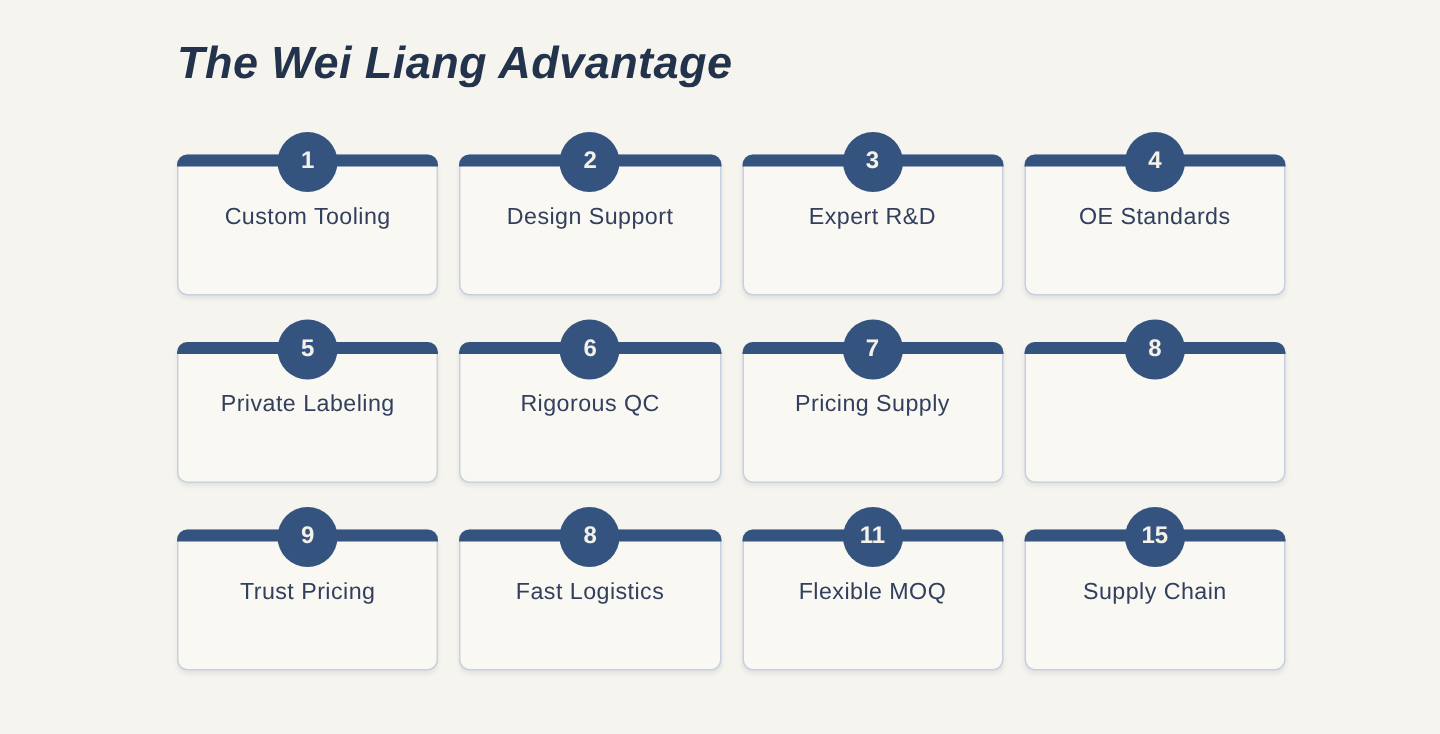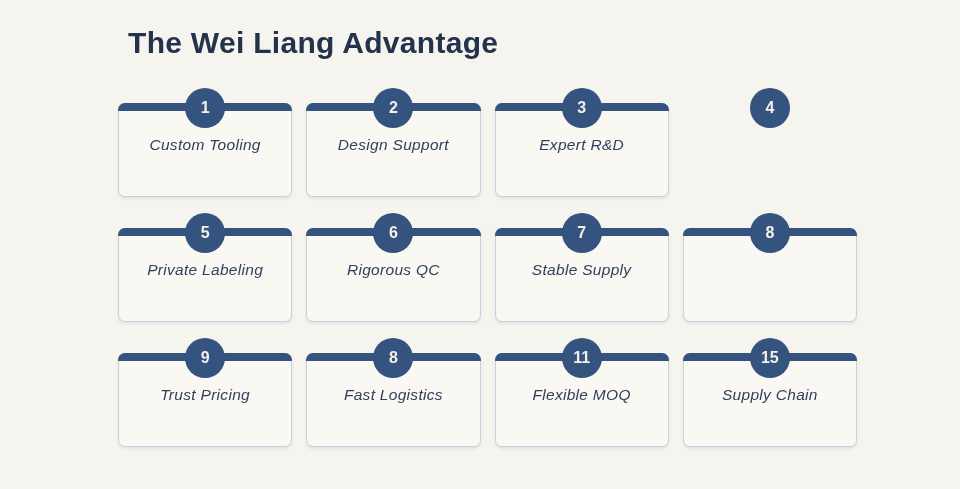--- a/index.html
+++ b/index.html
@@ -9,28 +9,29 @@
   body {
     width: 960px;
     height: 489px;
     position: relative;
     background: var(--page-bg, #F6F4EE);
     font-family: "Liberation Sans", sans-serif;
     overflow: hidden;
   }
   .page-title {
     position: absolute;
-    left: 128px;
+    left: 118px;
     top: 26px;
     margin: 0;
     font-size: 30px;
     line-height: 1.1;
     font-weight: 700;
     letter-spacing: 0.3px;
     color: var(--title-color, #23334C);
+    font-style: italic;
   }
   .grid {
     position: absolute;
     left: 118px;
     top: 88px;
     width: 739px;
     display: grid;
     grid-template-columns: repeat(4, 1fr);
     column-gap: 14px;
     row-gap: 16px;
@@ -43,21 +44,20 @@
     position: absolute;
     top: 15px;
     left: 0;
     right: 0;
     height: 94px;
     box-sizing: border-box;
     background: var(--card-bg, #FAF8F3);
     border: 1px solid var(--card-border, #C7D0DE);
     border-radius: 7px;
     box-shadow: 0 2px 3px rgba(110, 125, 150, 0.14);
-    font-style: italic;
   }
   .card-accent-bar {
     position: absolute;
     top: -1px;
     left: -1px;
     right: -1px;
     height: 8px;
     background: var(--accent, #35537F);
     border-radius: 7px 7px 0 0;
   }
@@ -117,20 +117,24 @@
 
   <div class="cell">
     <div class="card">
       <div class="card-accent-bar"></div>
       <div class="card-label">Expert R&amp;D</div>
     </div>
     <div class="badge">3</div>
   </div>
 
   <div class="cell">
+    <div class="card">
+      <div class="card-accent-bar"></div>
+      <div class="card-label">OE Standards</div>
+    </div>
     <div class="badge">4</div>
   </div>
 
   <div class="cell">
     <div class="card">
       <div class="card-accent-bar"></div>
       <div class="card-label">Private Labeling</div>
     </div>
     <div class="badge">5</div>
   </div>
@@ -139,21 +143,21 @@
     <div class="card">
       <div class="card-accent-bar"></div>
       <div class="card-label">Rigorous QC</div>
     </div>
     <div class="badge">6</div>
   </div>
 
   <div class="cell">
     <div class="card">
       <div class="card-accent-bar"></div>
-      <div class="card-label">Stable Supply</div>
+      <div class="card-label">Pricing Supply</div>
     </div>
     <div class="badge">7</div>
   </div>
 
   <div class="cell">
     <div class="card">
       <div class="card-accent-bar"></div>
     </div>
     <div class="badge">8</div>
   </div>

